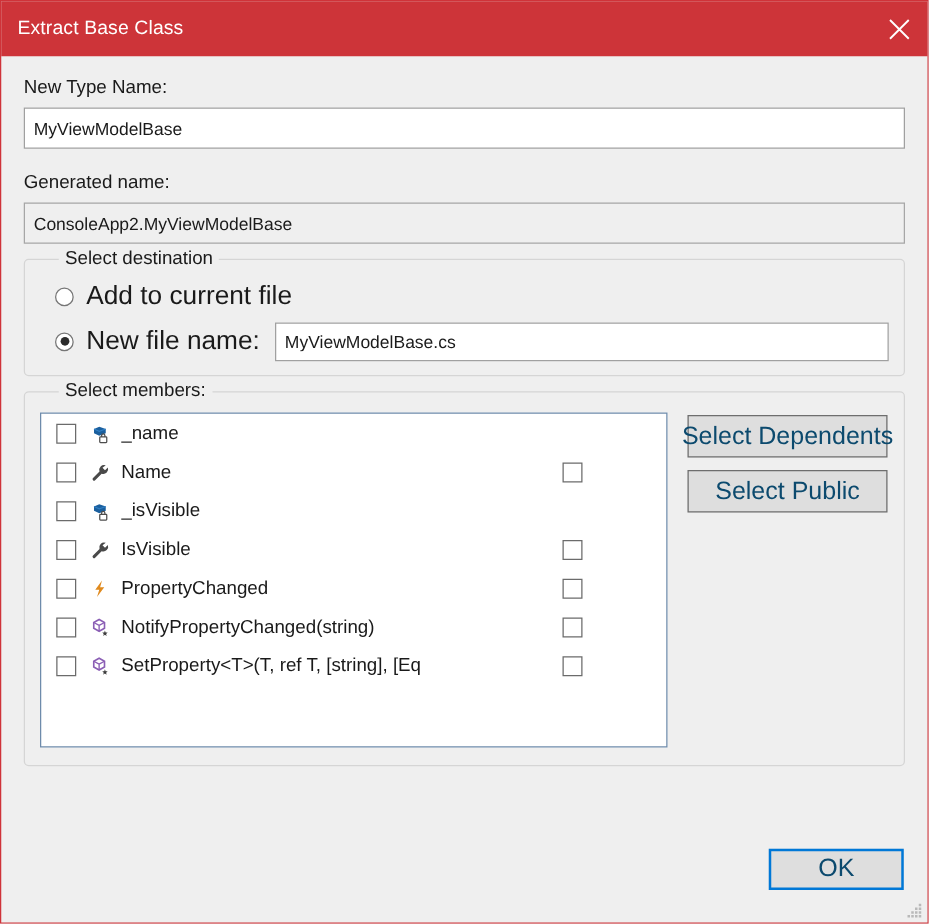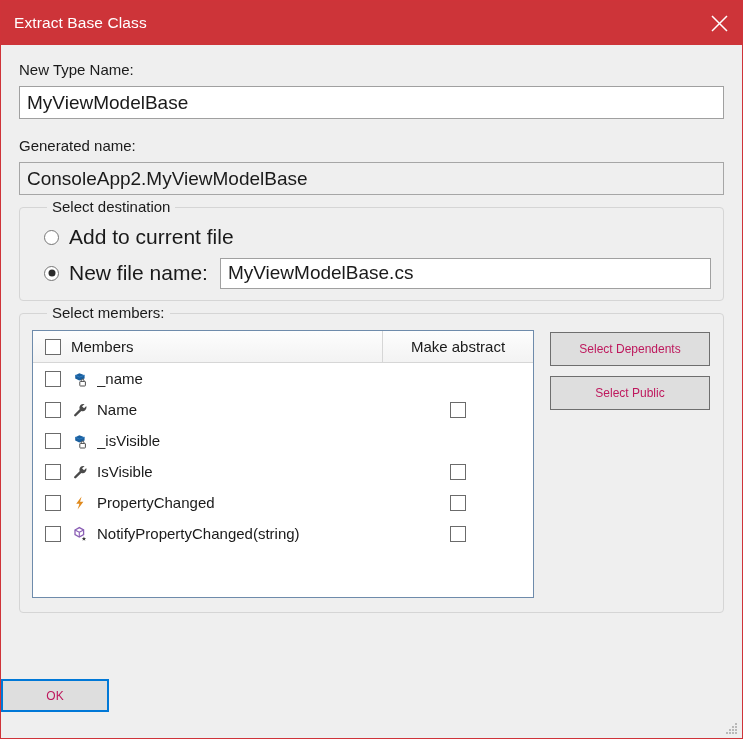--- a/index.html
+++ b/index.html
@@ -69,21 +69,21 @@
     margin-bottom: 7px;
     line-height: 18px;
   }
 
   .textbox {
     height: 33px;
     box-sizing: border-box;
     border: 1px solid #a0a0a0;
     background: #ffffff;
     color: #1a1a1a;
-    font-size: 19px;
+    font-size: 14px;
     font-family: "Liberation Sans", sans-serif;
     display: flex;
     align-items: center;
     padding: 0 7px;
     width: 100%;
     outline: none;
   }
   .textbox.readonly {
     background: #efefef;
     border-color: #a6a6a6;
@@ -250,41 +250,41 @@
   .side-buttons {
     display: flex;
     flex-direction: column;
     gap: 10px;
     padding-top: 2px;
   }
   .btn {
     background: #dedede;
     border: 1.6px solid #6e6e6e;
     height: 34px;
-    font-size: 12px;
-    color: #be185d;
+    font-size: 20px;
+    color: #0c4a6e;
     font-family: "Liberation Sans", sans-serif;
     display: flex;
     align-items: center;
     justify-content: center;
     box-sizing: border-box;
     cursor: default;
     white-space: nowrap;
     padding: 0 10px;
   }
   .btn.wide { width: 160px; }
   .btn.default {
     border: 2px solid #0078d7;
   }
 
   
   .footer {
     display: flex;
     justify-content: flex-end;
-    align-items: flex-start;
+    align-items: flex-end;
     gap: 12px;
     padding: 0 19px 26px 0;
     flex-direction: column;
   }
   .btn.footer-btn { width: 108px; height: 33px; }
 
   .resize-grip {
     position: absolute;
     right: 4px;
     bottom: 3px;
@@ -334,29 +334,20 @@
       </div>
     </div>
 
     <div class="groupbox" style="padding:16px 12px 14px 12px;">
       <div class="gb-title">Select members:</div>
 
       <div class="members-area">
 
         <div class="list-wrap">
 
-          <div class="list-header">
-            <div class="hdr-members">
-              <span class="checkbox"></span>
-              <span class="hdr-text">Members</span>
-            </div>
-            <div class="hdr-abstract">
-              <span class="hdr-text">Make abstract</span>
-            </div>
-          </div>
 
           <div class="list-row">
             <div class="row-members">
               <span class="checkbox"></span>
               <span class="row-icon">
                 <svg width="18" height="18" viewBox="0 0 18 18">
                   <path d="M4.2 5.2 L8.4 3.3 L13.6 5.2 L13.6 8.6 L8.4 10.6 L4.2 8.6 Z" fill="#1a5f9e"></path>
                   <path d="M4.2 5.2 L8.4 7.1 L13.6 5.2" fill="none" stroke="#2f7ec4" stroke-width="0.9"></path>
                   <rect x="8.8" y="11.4" width="5.6" height="4.6" rx="0.6" fill="#ffffff" stroke="#4d4d4d" stroke-width="1"></rect>
                   <path d="M10.3 11.6 L10.3 10.4 a1.3 1.3 0 0 1 2.6 0 L12.9 11.6" fill="none" stroke="#4d4d4d" stroke-width="1"></path>
@@ -438,20 +429,36 @@
                   <path d="M12.9 11.4 L13.5 12.9 L15.1 13.0 L13.9 14.1 L14.3 15.7 L12.9 14.8 L11.6 15.7 L12.0 14.1 L10.8 13.0 L12.4 12.9 Z" fill="#3c3c3c"></path>
                 </svg>
               </span>
               <span class="row-label">NotifyPropertyChanged(string)</span>
             </div>
             <div class="row-abstract">
               <span class="checkbox"></span>
             </div>
           </div>
 
+          <div class="list-row">
+            <div class="row-members">
+              <span class="checkbox"></span>
+              <span class="row-icon">
+                <svg width="18" height="18" viewBox="0 0 18 18">
+                  <path d="M4.0 5.0 L8.3 2.6 L12.6 5.0 L12.6 9.6 L8.3 12.0 L4.0 9.6 Z" fill="none" stroke="#8b5fb5" stroke-width="1.3"></path>
+                  <path d="M8.3 7.3 L8.3 12.0 M8.3 7.3 L4.0 5.0 M8.3 7.3 L12.6 5.0" fill="none" stroke="#8b5fb5" stroke-width="1.1"></path>
+                  <path d="M12.9 11.4 L13.5 12.9 L15.1 13.0 L13.9 14.1 L14.3 15.7 L12.9 14.8 L11.6 15.7 L12.0 14.1 L10.8 13.0 L12.4 12.9 Z" fill="#3c3c3c"></path>
+                </svg>
+              </span>
+              <span class="row-label">SetProperty&lt;T&gt;(T, ref T, [string], [Eq</span>
+            </div>
+            <div class="row-abstract">
+              <span class="checkbox"></span>
+            </div>
+          </div>
 
         </div>
 
         <div class="side-buttons">
           <div class="btn wide">Select Dependents</div>
           <div class="btn wide">Select Public</div>
         </div>
 
       </div>
     </div>

